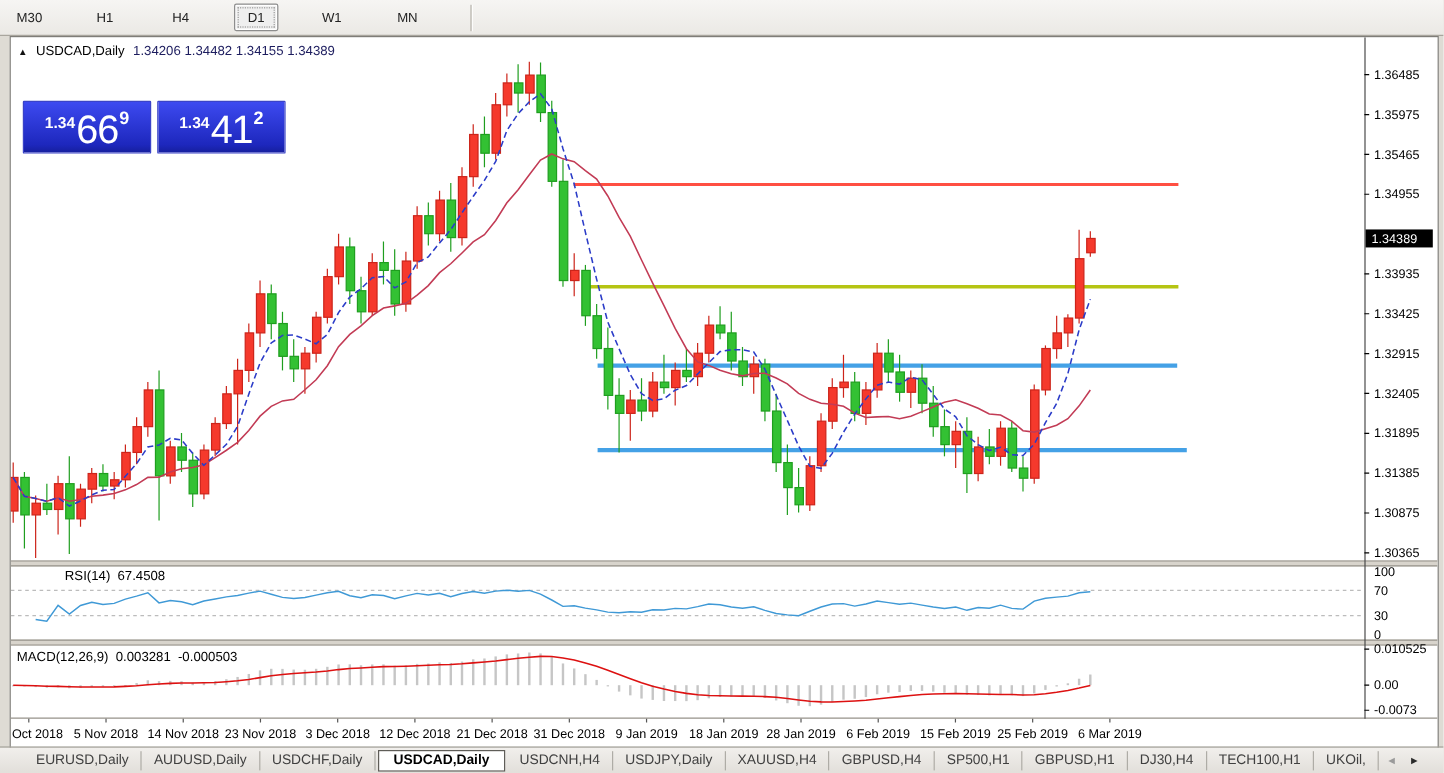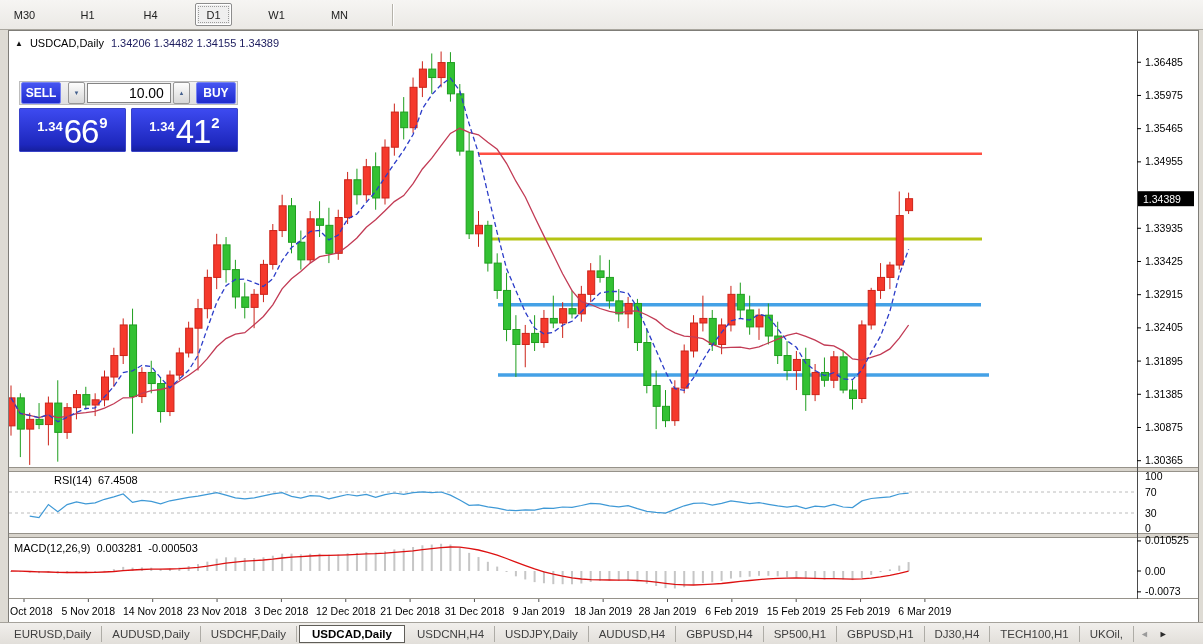--- a/index.html
+++ b/index.html
@@ -73,21 +73,21 @@
   }
   .qp-small{font-size:13px;font-weight:bold;margin-bottom:13px;}
   .qp-big{font-size:33px;line-height:30px;letter-spacing:-1px;margin:0 1px;}
   .qp-sup{font-size:15px;font-weight:bold;position:relative;top:-16px;}
   
   .tabbar{
     position:absolute;left:0;top:622px;width:1203px;height:22px;
     background:linear-gradient(#f1efec,#e2dfda);
     border-top:1px solid #a5a29b;
     display:flex;align-items:center;padding-left:4px;box-sizing:border-box;
-    white-space:nowrap;overflow:hidden;font-size:11.5px;color:#3f3f3f;
+    white-space:nowrap;overflow:hidden;font-size:11.5px;color:#3f3f3f;justify-content:center;
   }
   .tab{padding:2px 10px;border-right:1px solid #aeaca6;cursor:default;}
   .tab:nth-child(4){border-right:none;}
   .tab.active{
     background:#fff;border:1px solid #5f5d58;border-right:1px solid #5f5d58;
     color:#000;font-weight:bold;padding:2px 12px;margin:0 2px;
   }
   .tab-scroll{margin-left:2px;font-size:9px;color:#9a9a9a;padding:0 4px;cursor:default;}
   .tab-scroll.dark{color:#2a2a2a;}
 </style>
@@ -493,33 +493,20 @@
       </g>
     </svg>
 
   <div class="chart-title">
     <span class="tri">▲</span>
     <span>USDCAD,Daily</span>
     <span class="ohlc">1.34206 1.34482 1.34155 1.34389</span>
   </div>
 
   <div class="trade">
-    <div class="trade-row1">
-      <div class="btn-trade">SELL</div>
-      <div style="width:7px"></div>
-      <div class="spin-btn">
-          <span>▼</span>
-        </div>
-      <input class="vol-input" value="10.00" style="">
-      <div class="spin-btn">
-          <span>▲</span>
-        </div>
-      <div style="width:6px"></div>
-      <div class="btn-trade">BUY</div>
-    </div>
     <div class="trade-row2">
       <div class="quote-panel">
         <span class="qp-small">1.34</span>
         <span class="qp-big">66</span>
         <span class="qp-sup">9</span>
       </div>
       <div class="quote-panel">
         <span class="qp-small">1.34</span>
         <span class="qp-big">41</span>
         <span class="qp-sup">2</span>
@@ -538,21 +525,21 @@
   </div>
 </div>
 
 <div class="tabbar">
   <span class="tab">EURUSD,Daily</span>
   <span class="tab">AUDUSD,Daily</span>
   <span class="tab">USDCHF,Daily</span>
   <span class="tab active">USDCAD,Daily</span>
   <span class="tab">USDCNH,H4</span>
   <span class="tab">USDJPY,Daily</span>
-  <span class="tab">AUDUSD,H4</span>
+  <span class="tab">XAUUSD,H4</span>
   <span class="tab">GBPUSD,H4</span>
   <span class="tab">SP500,H1</span>
   <span class="tab">GBPUSD,H1</span>
   <span class="tab">DJ30,H4</span>
   <span class="tab">TECH100,H1</span>
   <span class="tab">UKOil,</span>
   <span class="tab-scroll"><span>◄</span></span>
   <span class="tab-scroll dark"><span>►</span></span>
 </div>
 

